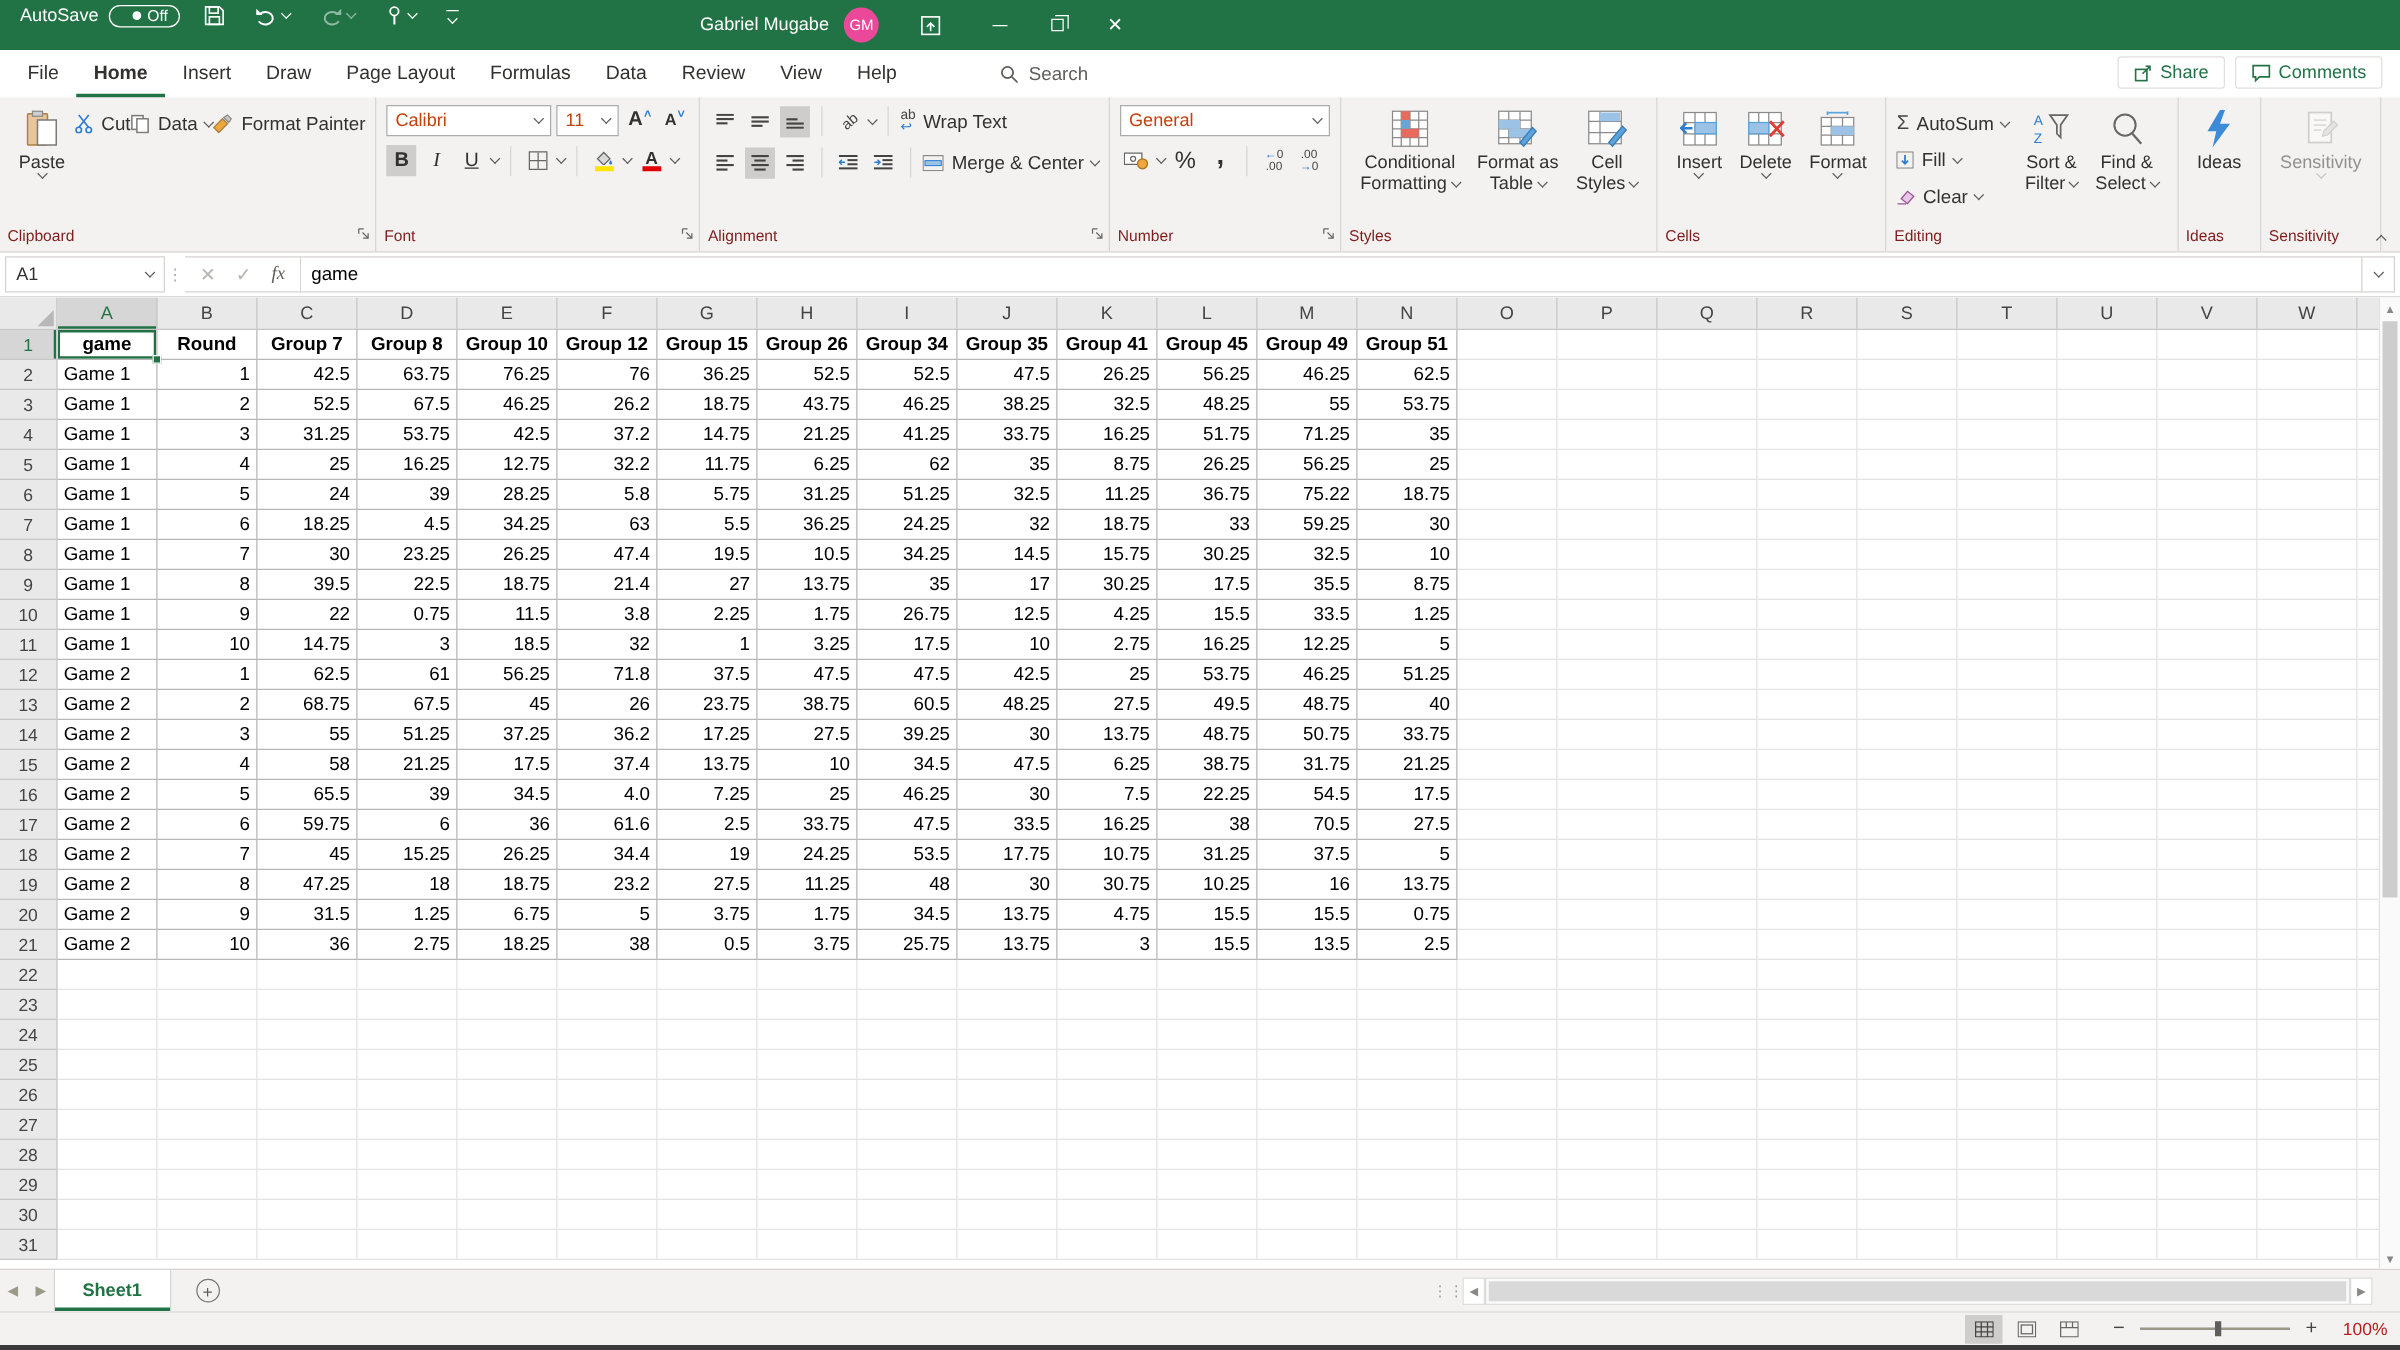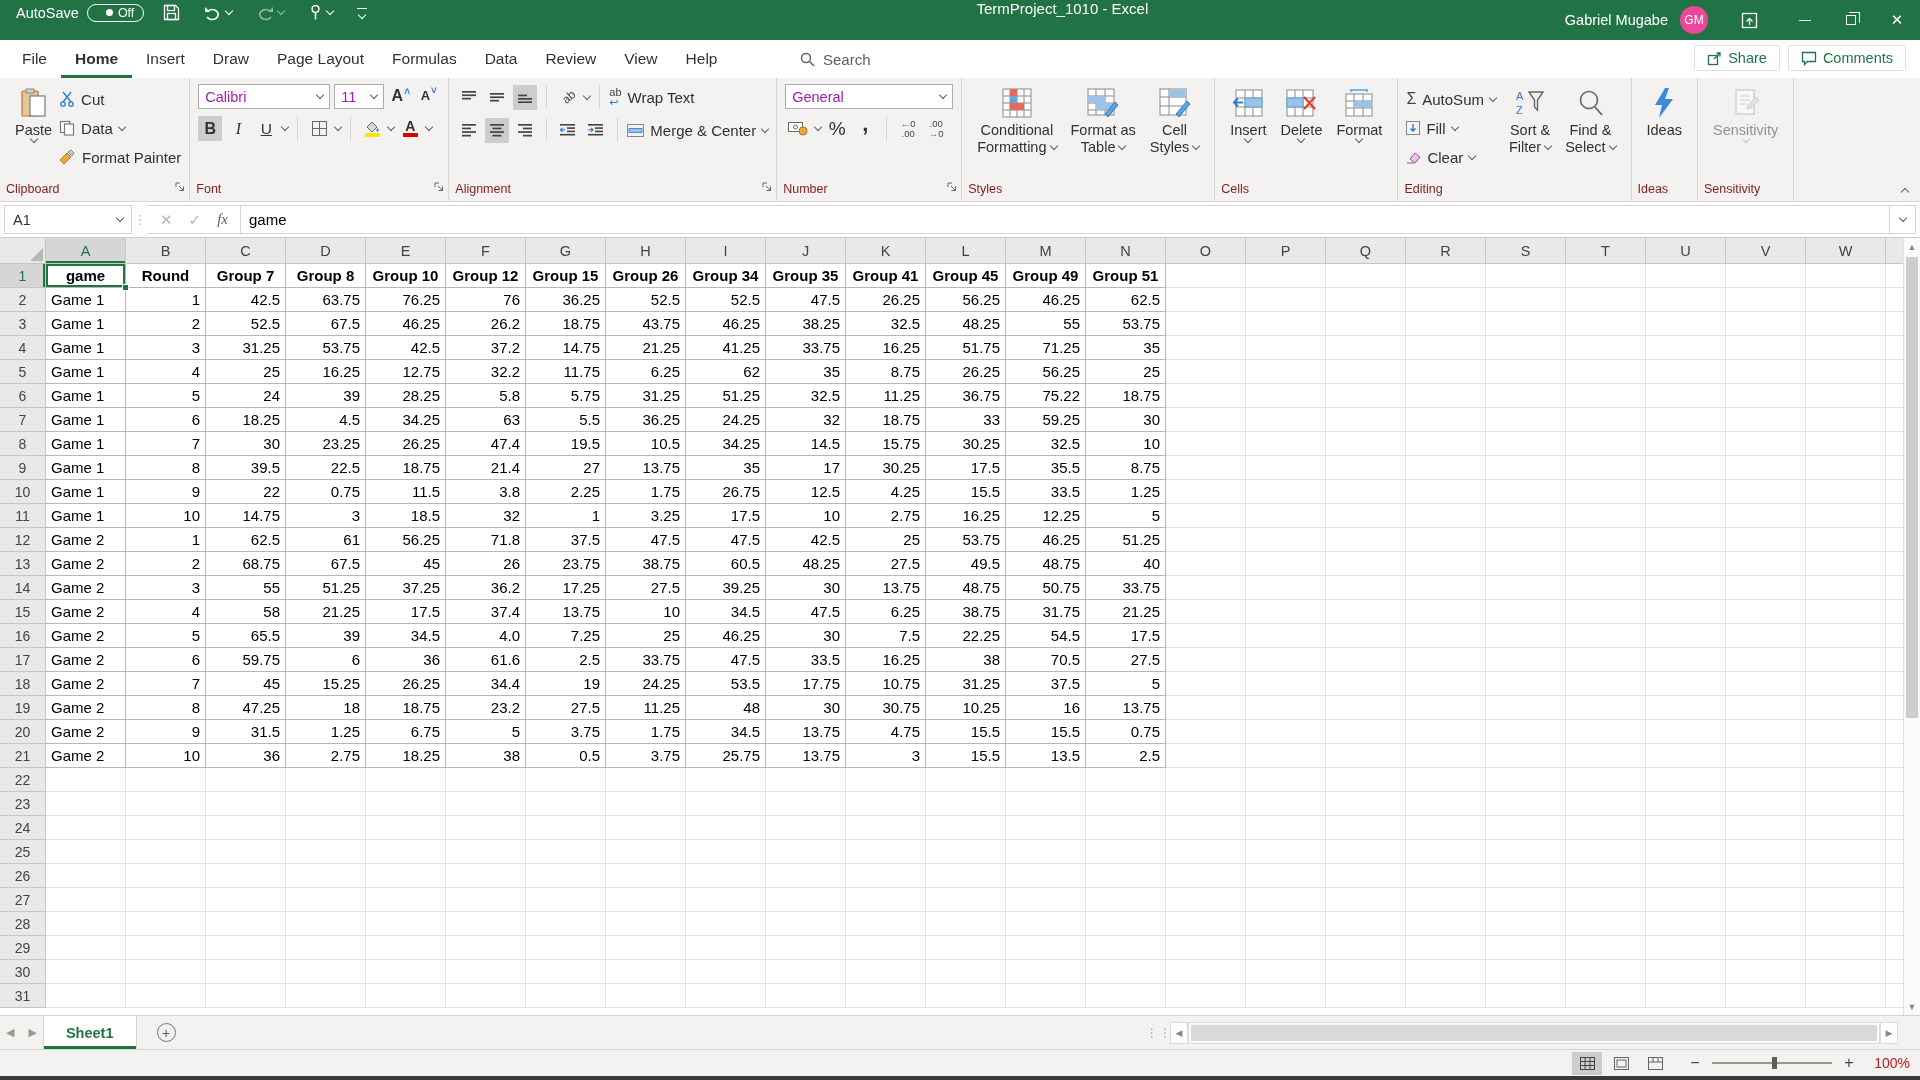--- a/index.html
+++ b/index.html
@@ -38,25 +38,25 @@
   .pillbtn { display:flex; align-items:center; gap:6px; border:1px solid #e1dfdd; border-radius:3px; padding:4px 12px; font-size:14.5px; color:#217346; background:#fff; }
 
   
   .ribbon { height:124px; background:#f3f2f1; display:flex; align-items:stretch; position:relative; border-bottom:1px solid #d8d6d4; flex:0 0 auto; }
   .rgroup { display:flex; flex-direction:column; border-right:1px solid #d8d6d4; }
   .rg-content { flex:1; display:flex; align-items:flex-start; padding:6px 8px 0 8px; }
   .rg-label { height:22px; display:flex; align-items:center; justify-content:flex-start; font-size:12.5px; color:#7f1d1d; position:relative; margin:0 6px 1px 6px; }
   .launcher { position:absolute; right:-2px; top:4px; }
   .bigbtn { display:flex; flex-direction:column; align-items:center; justify-content:flex-start; padding:2px 7px; font-size:14.5px; line-height:17px; color:#323130; text-align:center; }
   .bigbtn .ic { height:34px; display:flex; align-items:center; justify-content:center; margin-bottom:2px; }
-  .smallrows { display:flex; flex-direction:column; justify-content:space-between; height:88px; padding:2px 0; }
+  .smallrows { display:flex; flex-direction:row; justify-content:space-between; height:88px; padding:2px 0; }
   .srow { display:flex; align-items:center; gap:6px; font-size:15px; color:#323130; height:26px; }
   .stack { display:flex; flex-direction:column; gap:7px; }
   .frow { display:flex; align-items:center; gap:4px; }
-  .combo { background:#fff; border:1px solid #acacac; height:25px; display:flex; align-items:center; justify-content:space-between; padding:0 6px; font-size:14.5px; color:#a21caf; }
+  .combo { background:#fff; border:1px solid #acacac; height:25px; display:flex; align-items:center; justify-content:space-between; padding:0 6px; font-size:14.5px; color:#c2410c; }
   .ribbtn { display:flex; align-items:center; justify-content:center; min-width:24px; height:25px; padding:0 3px; color:#323130; }
   .ribbtn.active { background:#cfcdcb; }
   .vsep { width:1px; height:24px; background:#d8d6d4; margin:0 5px; }
   .bold-b { font-weight:800; font-size:16px; }
   .ital-i { font-style:italic; font-family:"Liberation Serif",serif; font-size:16px; }
   .und-u { text-decoration:underline; font-size:15.5px; }
   .grow-letter { font-size:16px; font-weight:700; color:#323130; position:relative; line-height:14px; }
   .supmark { color:#2b7cd3; font-size:10px; position:relative; top:-6px; left:1px; }
   .border-ic { width:15px; height:15px; border:1px solid #666;
       background:linear-gradient(#666,#666) center/100% 1px no-repeat, linear-gradient(#666,#666) center/1px 100% no-repeat; }
@@ -171,21 +171,20 @@
             <circle cx="7.5" cy="5" r="3.4" fill="none" stroke="#fff" stroke-width="1.4"></circle>
             <path d="M7.5 8.5 v7" stroke="#fff" stroke-width="1.6"></path>
           </svg>
         <span class="chev"></span>
       </div>
       <div class="tbbtn qat-custom">
         <span class="bar"></span>
         <span class="chev"></span>
       </div>
     </div>
-    <div class="tb-title">TermProject_1010  -  Excel</div>
     <div class="tb-right">
       <span class="user-name">Gabriel Mugabe</span>
       <span class="avatar">GM</span>
       <div class="winbtn ribbonopt">
         <svg width="17" height="17" viewBox="0 0 17 17">
             <rect x="1.5" y="1.5" width="14" height="14" fill="none" stroke="#fff" stroke-width="1.3"></rect>
             <path d="M5.5 9.5 l3 -3 l3 3" fill="none" stroke="#fff" stroke-width="1.3"></path>
             <path d="M8.5 7 v6" stroke="#fff" stroke-width="1.3"></path>
           </svg>
       </div>

